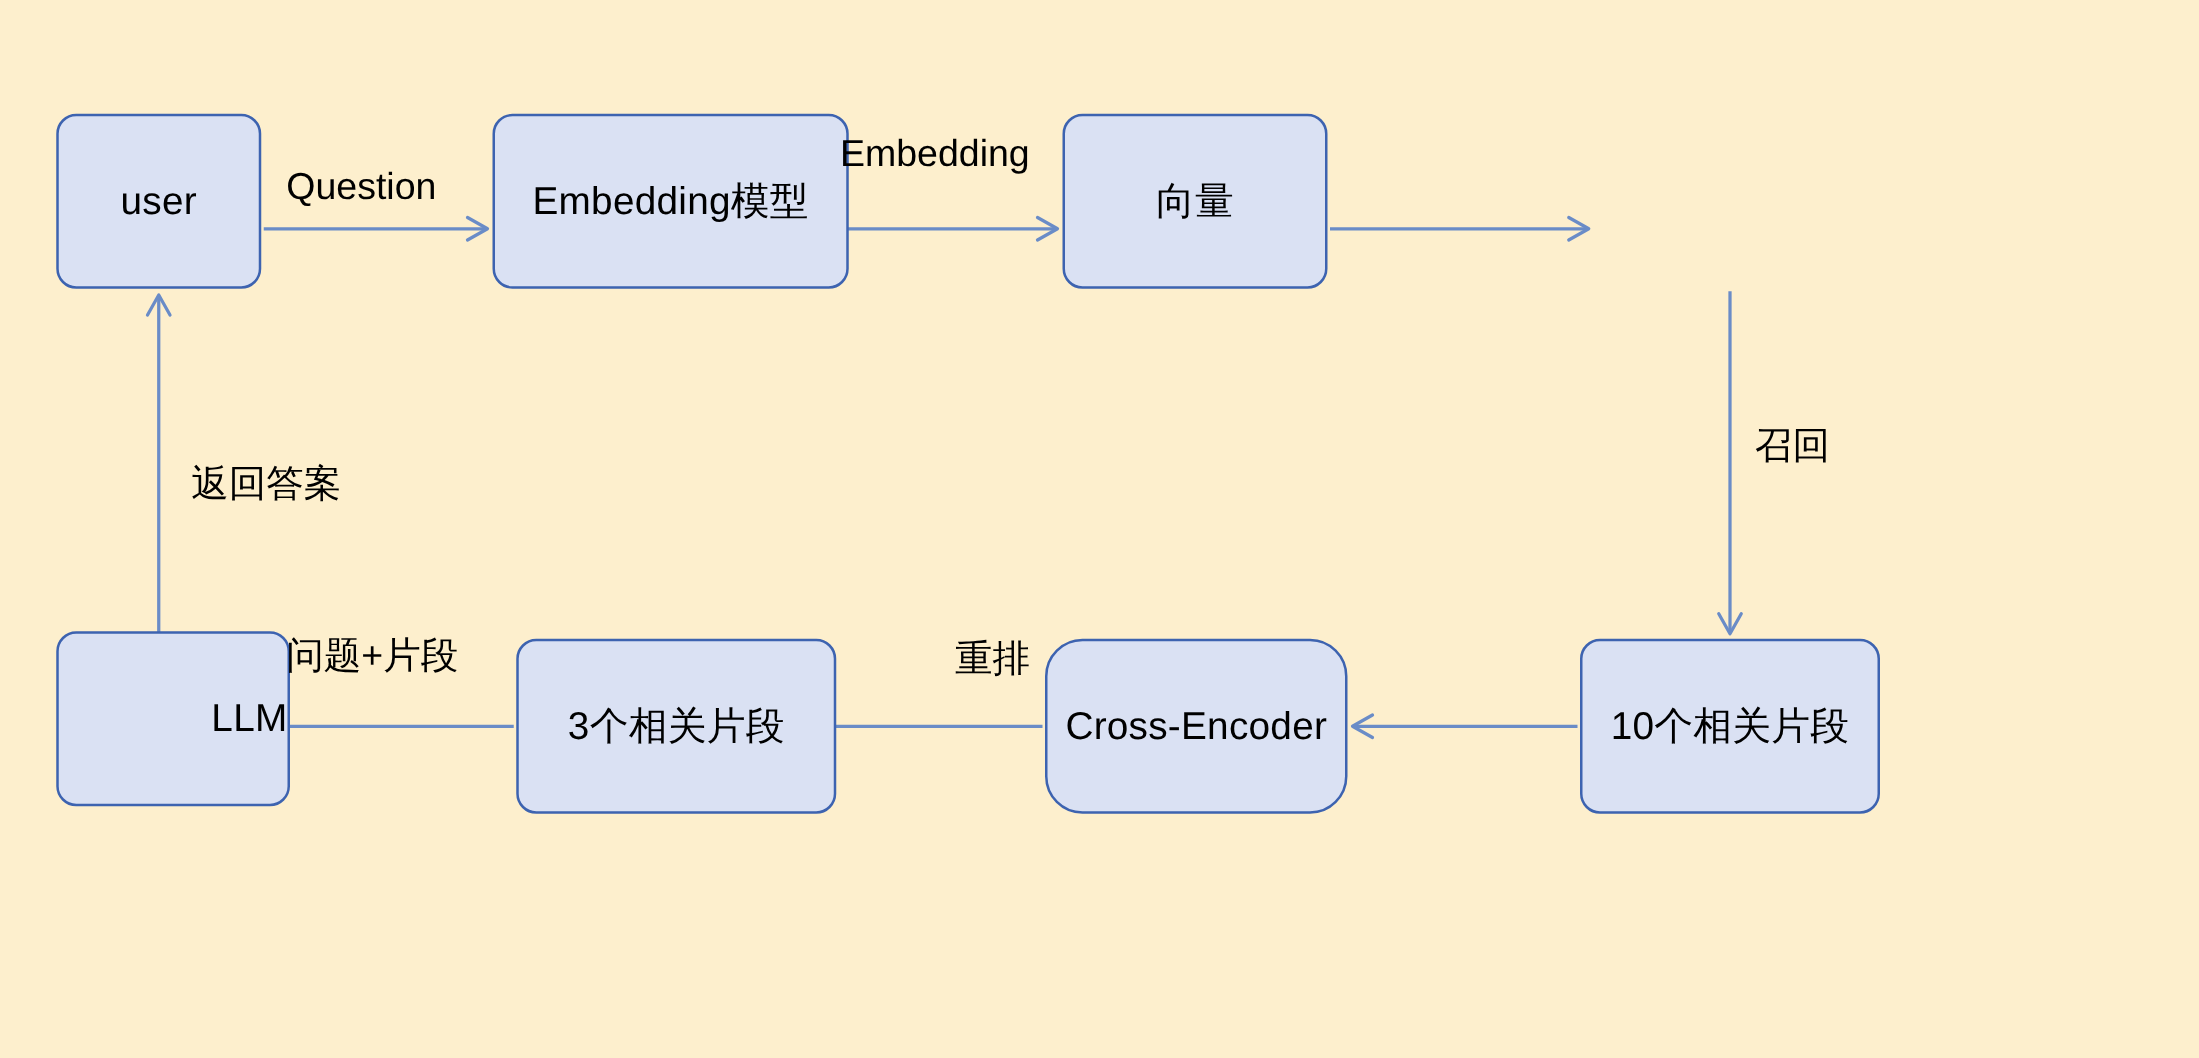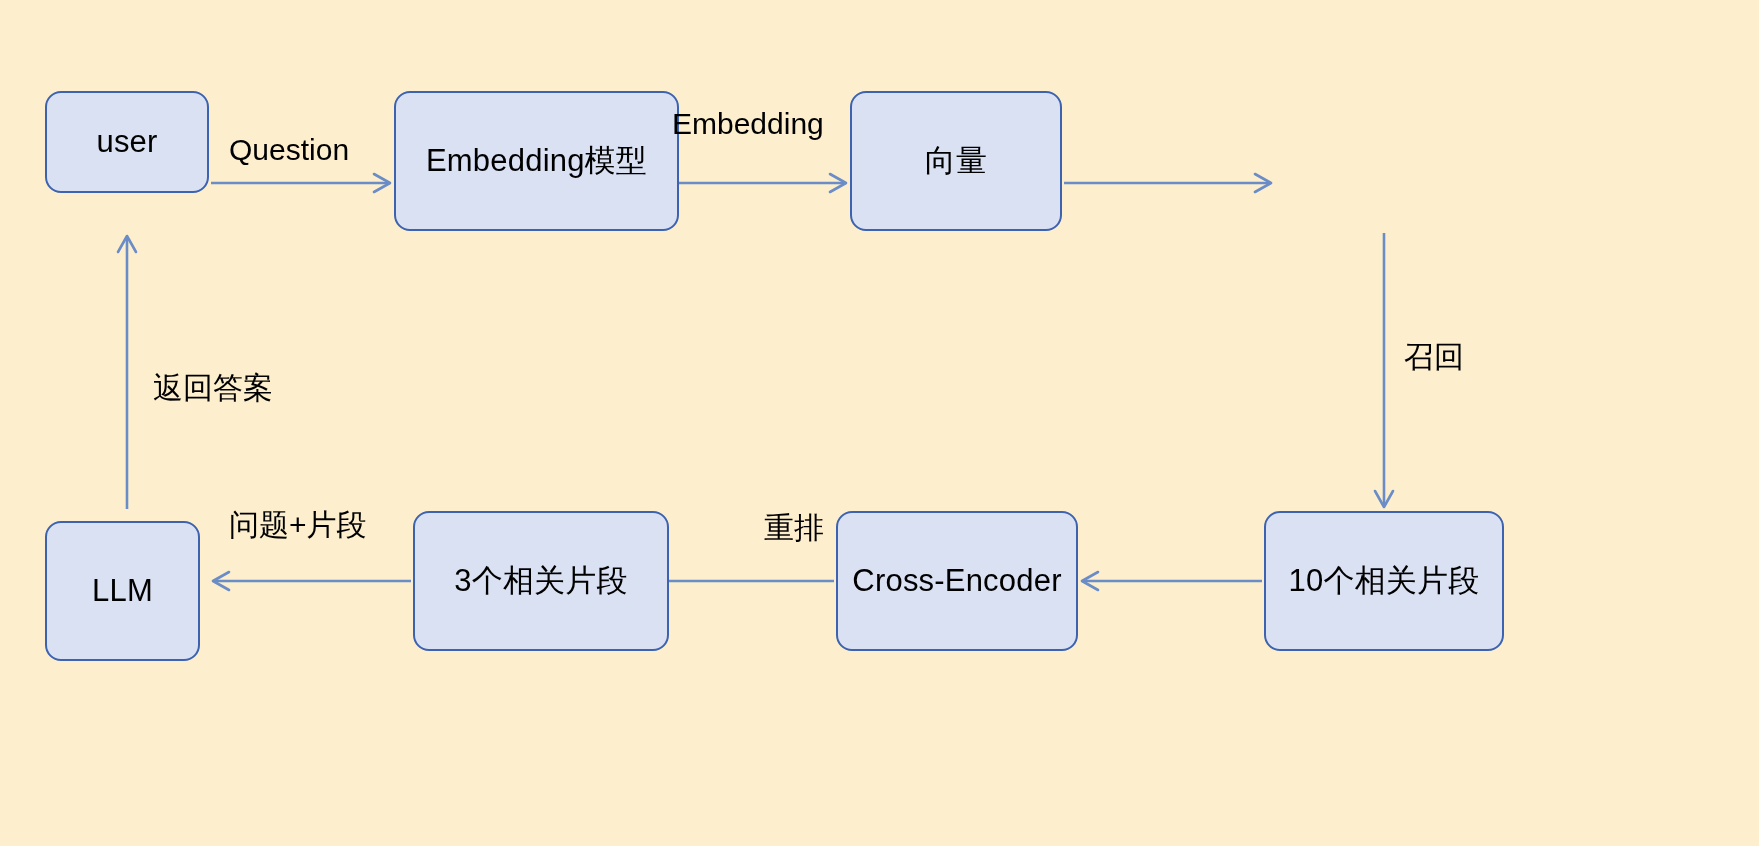--- a/index.html
+++ b/index.html
@@ -106,42 +106,42 @@
       <path class="arrow-path" d="M 411 581 L 215 581"></path>
       <path class="arrow-head" d="M 229 572 L 213 581 L 229 590"></path>
     </g>
 
     <g>
       <path class="arrow-path" d="M 127 509 L 127 238"></path>
       <path class="arrow-head" d="M 118 252 L 127 236 L 136 252"></path>
     </g>
   </svg>
 
-  <div class="node" style="left:45px;  top:91px;  width:164px; height:102px;">
+  <div class="node" style="left:45px;  top:91px;  width:164px; height:140px;">
     <span class="node-label">user</span>
   </div>
 
   <div class="node" style="left:394px; top:91px;  width:285px; height:140px;">
     <span class="node-label">Embedding模型</span>
   </div>
 
   <div class="node" style="left:850px; top:91px;  width:212px; height:140px;">
     <span class="node-label">向量</span>
   </div>
 
 
-  <div class="node" style="left:45px;  top:521px; width:155px; height:140px;">
+  <div class="node" style="left:45px;  top:505px; width:187px; height:140px;justify-content:flex-end;">
     <span class="node-label">LLM</span>
   </div>
 
   <div class="node" style="left:413px; top:511px; width:256px; height:140px;">
     <span class="node-label">3个相关片段</span>
   </div>
 
-  <div class="node" style="left:836px; top:511px; width:242px; height:140px;">
+  <div class="node" style="left:836px; top:511px; width:242px; height:140px;border-radius:30px;">
     <span class="node-label">Cross-Encoder</span>
   </div>
 
   <div class="node" style="left:1264px;top:511px; width:240px; height:140px;">
     <span class="node-label">10个相关片段</span>
   </div>
 
   <div class="edge-label" style="left:229px;  top:107px;margin-top:26px;">Question</div>
   <div class="edge-label" style="left:672px;  top:107px;">Embedding</div>
   <div class="edge-label" style="left:1404px; top:340px;">召回</div>

